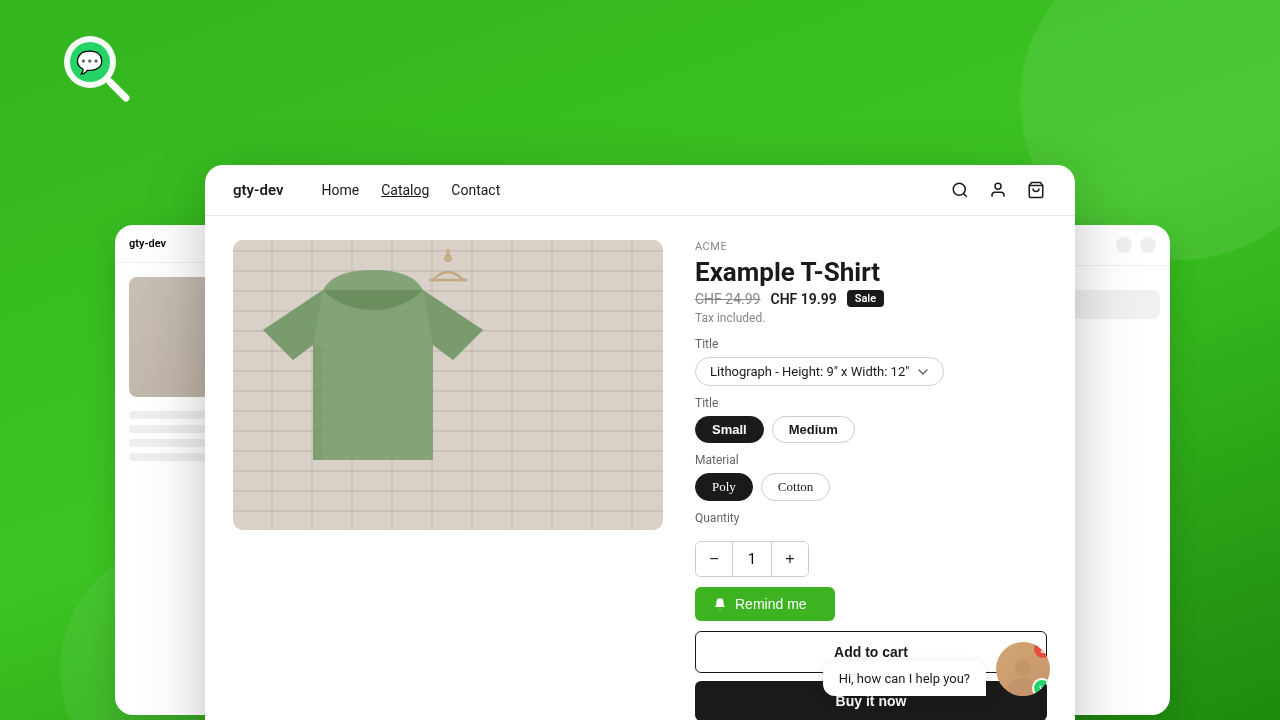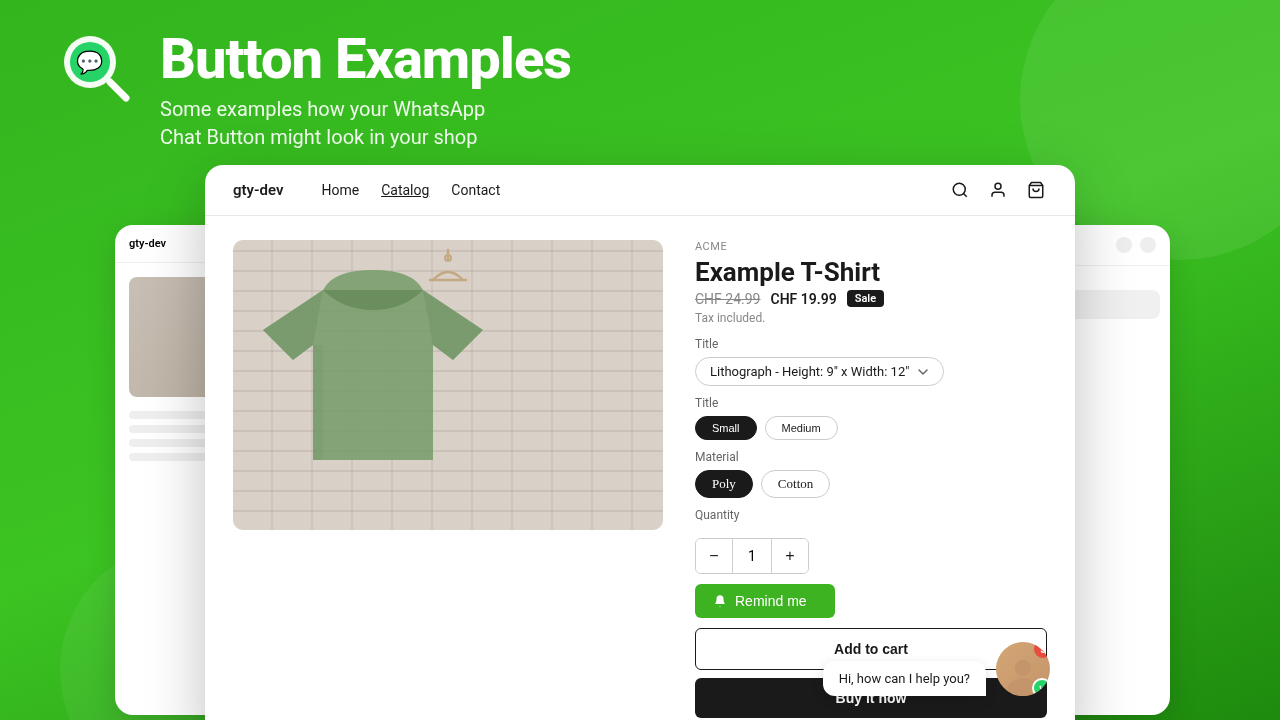--- a/index.html
+++ b/index.html
@@ -244,24 +244,25 @@
     }
     .size-options {
       display: flex;
       gap: 8px;
       margin-top: 2px;
     }
     .size-btn {
       border: 1px solid #ccc;
       border-radius: 20px;
       padding: 5px 16px;
-      font-size: 11px;
+      font-size: 13px;
       cursor: pointer;
       background: #fff;
       color: #1a1a1a;
+      font-weight: bold;
     }
     .size-btn.active {
       background: #1a1a1a;
       color: #fff;
       border-color: #1a1a1a;
     }
     .material-options {
       display: flex;
       gap: 8px;
       margin-top: 2px;
@@ -516,27 +517,20 @@
 
 <div class="header">
   <div class="header-icon">
     
     <svg width="72" height="72" viewBox="0 0 72 72" fill="none">
       <circle cx="30" cy="30" r="26" fill="white" opacity="0.95"></circle>
       <circle cx="30" cy="30" r="20" fill="#25d366"></circle>
       <text x="30" y="38" text-anchor="middle" font-size="22" fill="white">💬</text>
       <line x1="50" y1="50" x2="66" y2="66" stroke="white" stroke-width="7" stroke-linecap="round"></line>
     </svg>
-  </div>
-  <div class="header-text">
-    <h1>Button Examples</h1>
-    <p>
-      <span>Some examples how your WhatsApp</span><br>
-      <span>Chat Button might look in your shop</span>
-    </p>
   </div>
 </div>
 
 <div class="bg-card-left">
   <div class="bg-left-nav">gty-dev</div>
   <div class="bg-left-img"></div>
   <div class="bg-left-line" style="width:60%"></div>
   <div class="bg-left-line" style="width:40%"></div>
   <div class="bg-left-line" style="width:50%"></div>
   <div class="bg-left-line" style="width:30%"></div>

